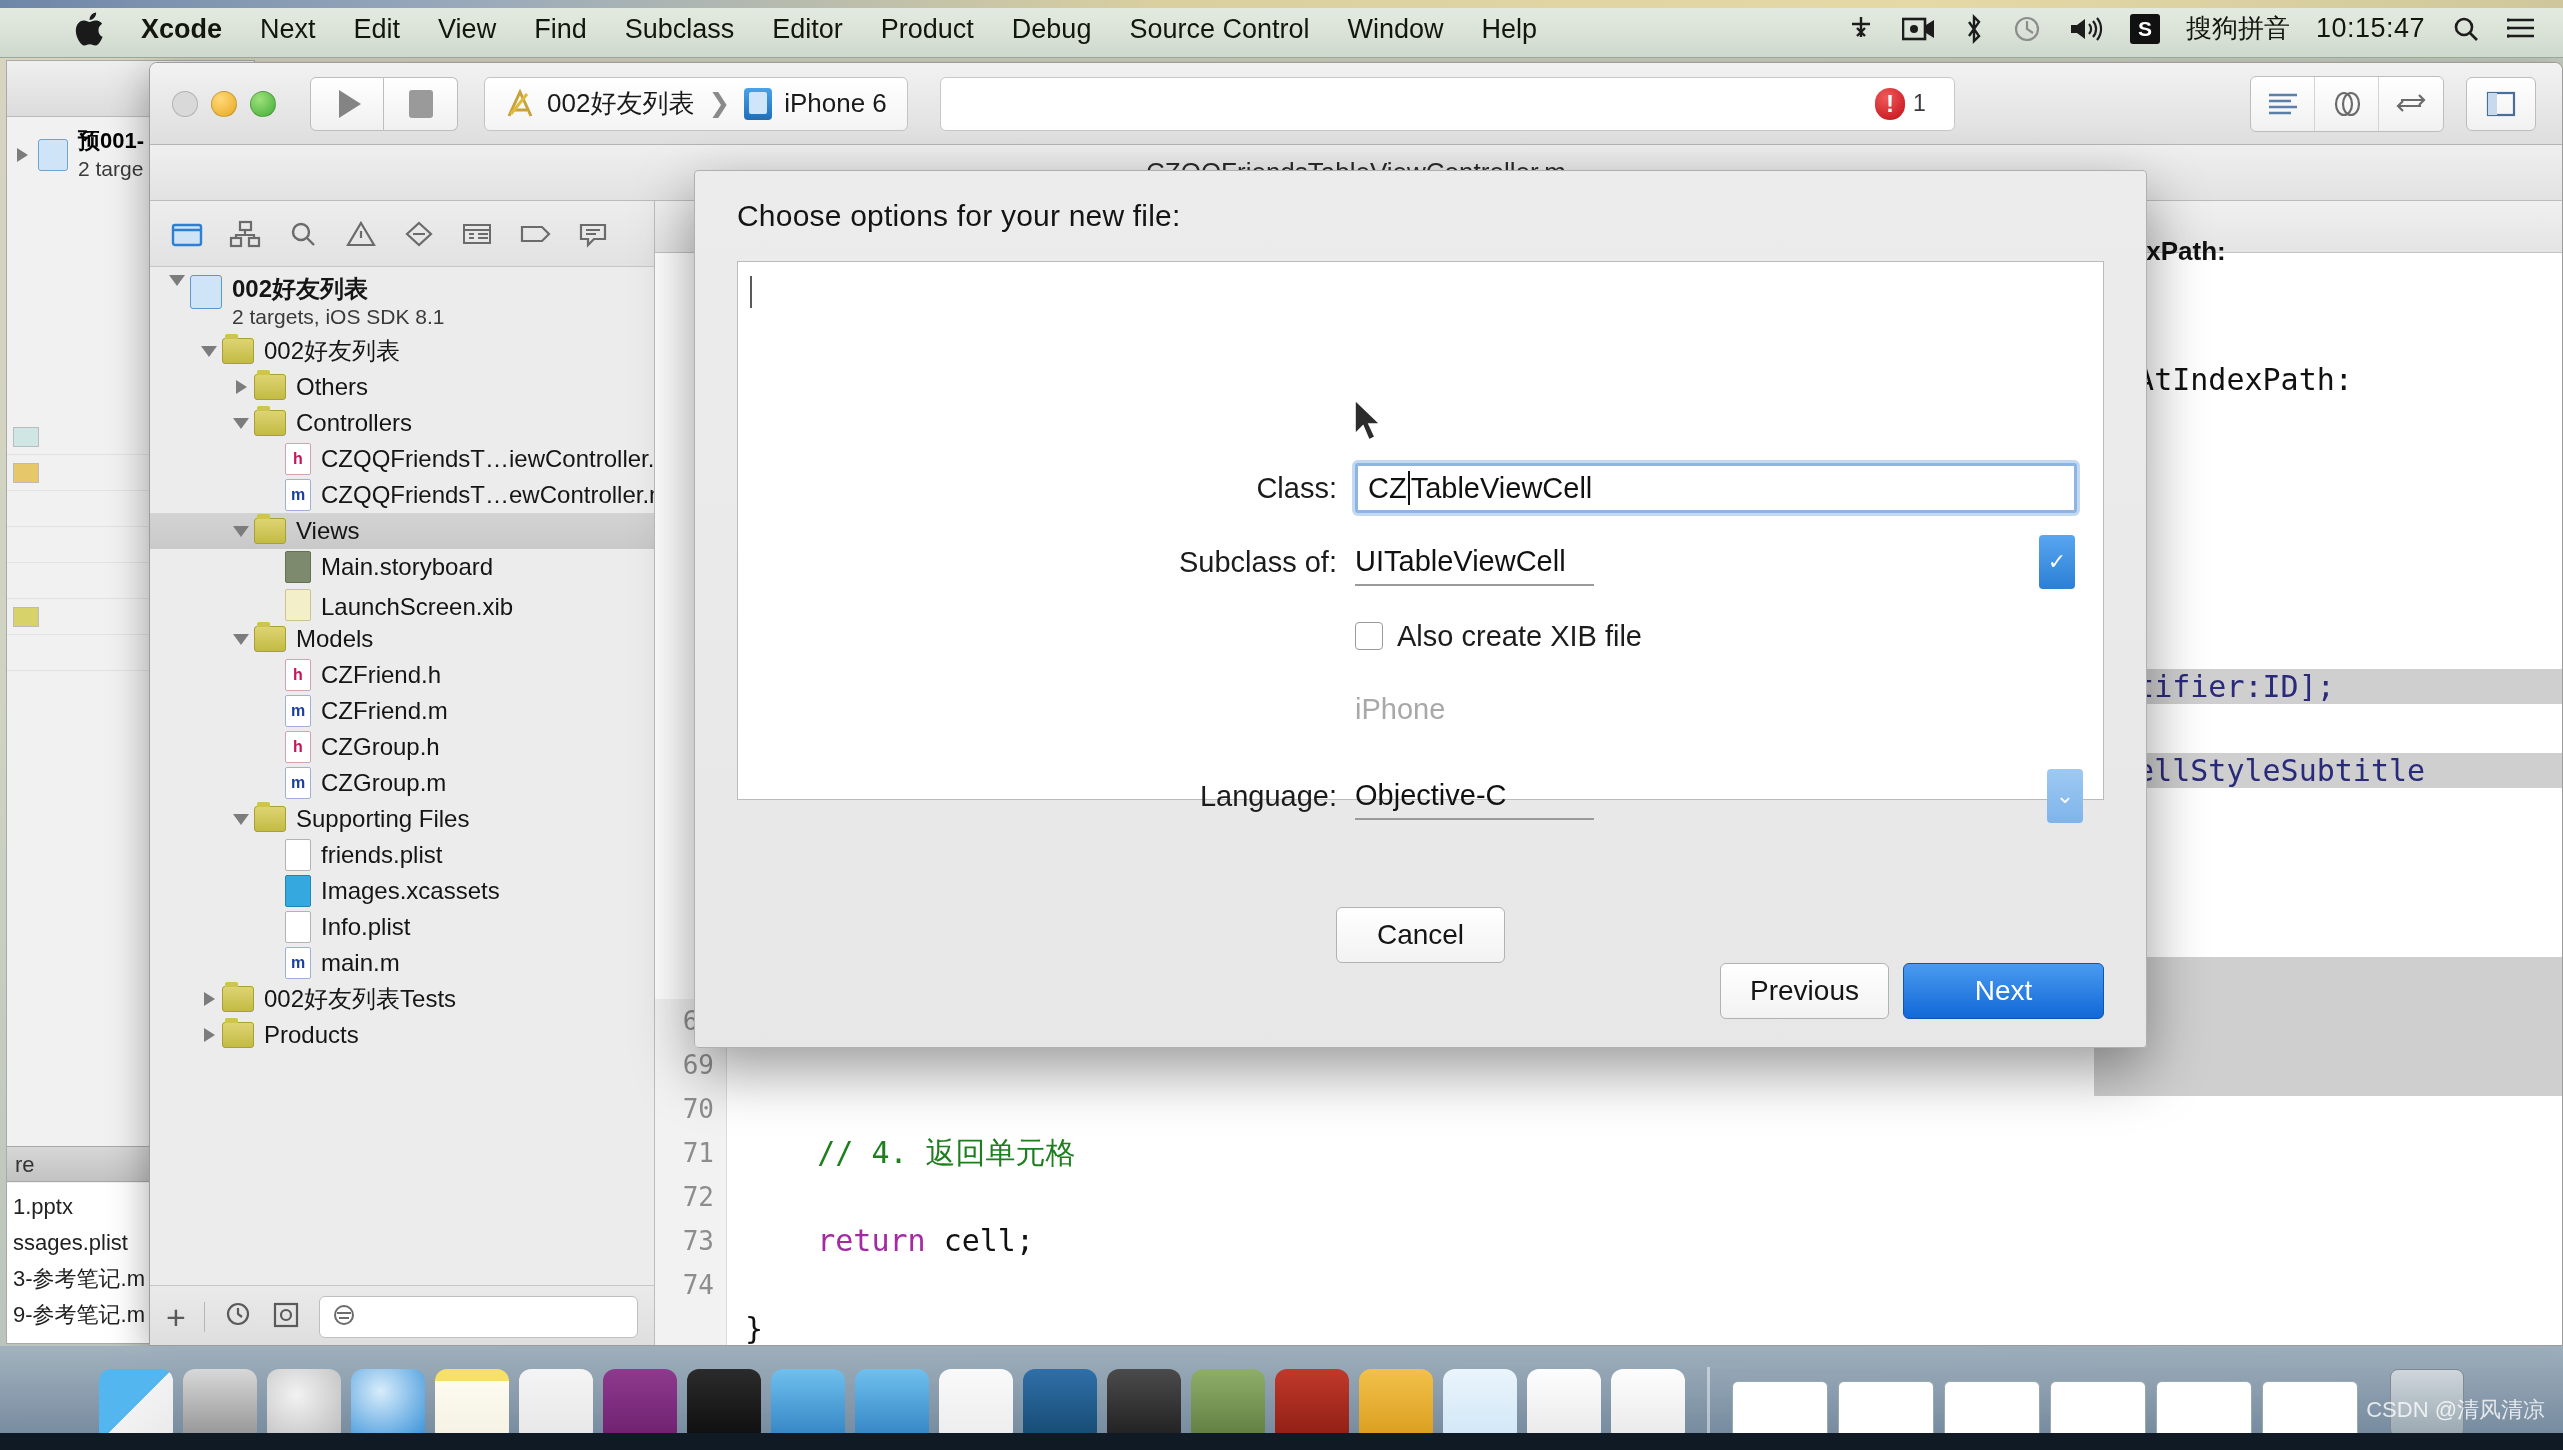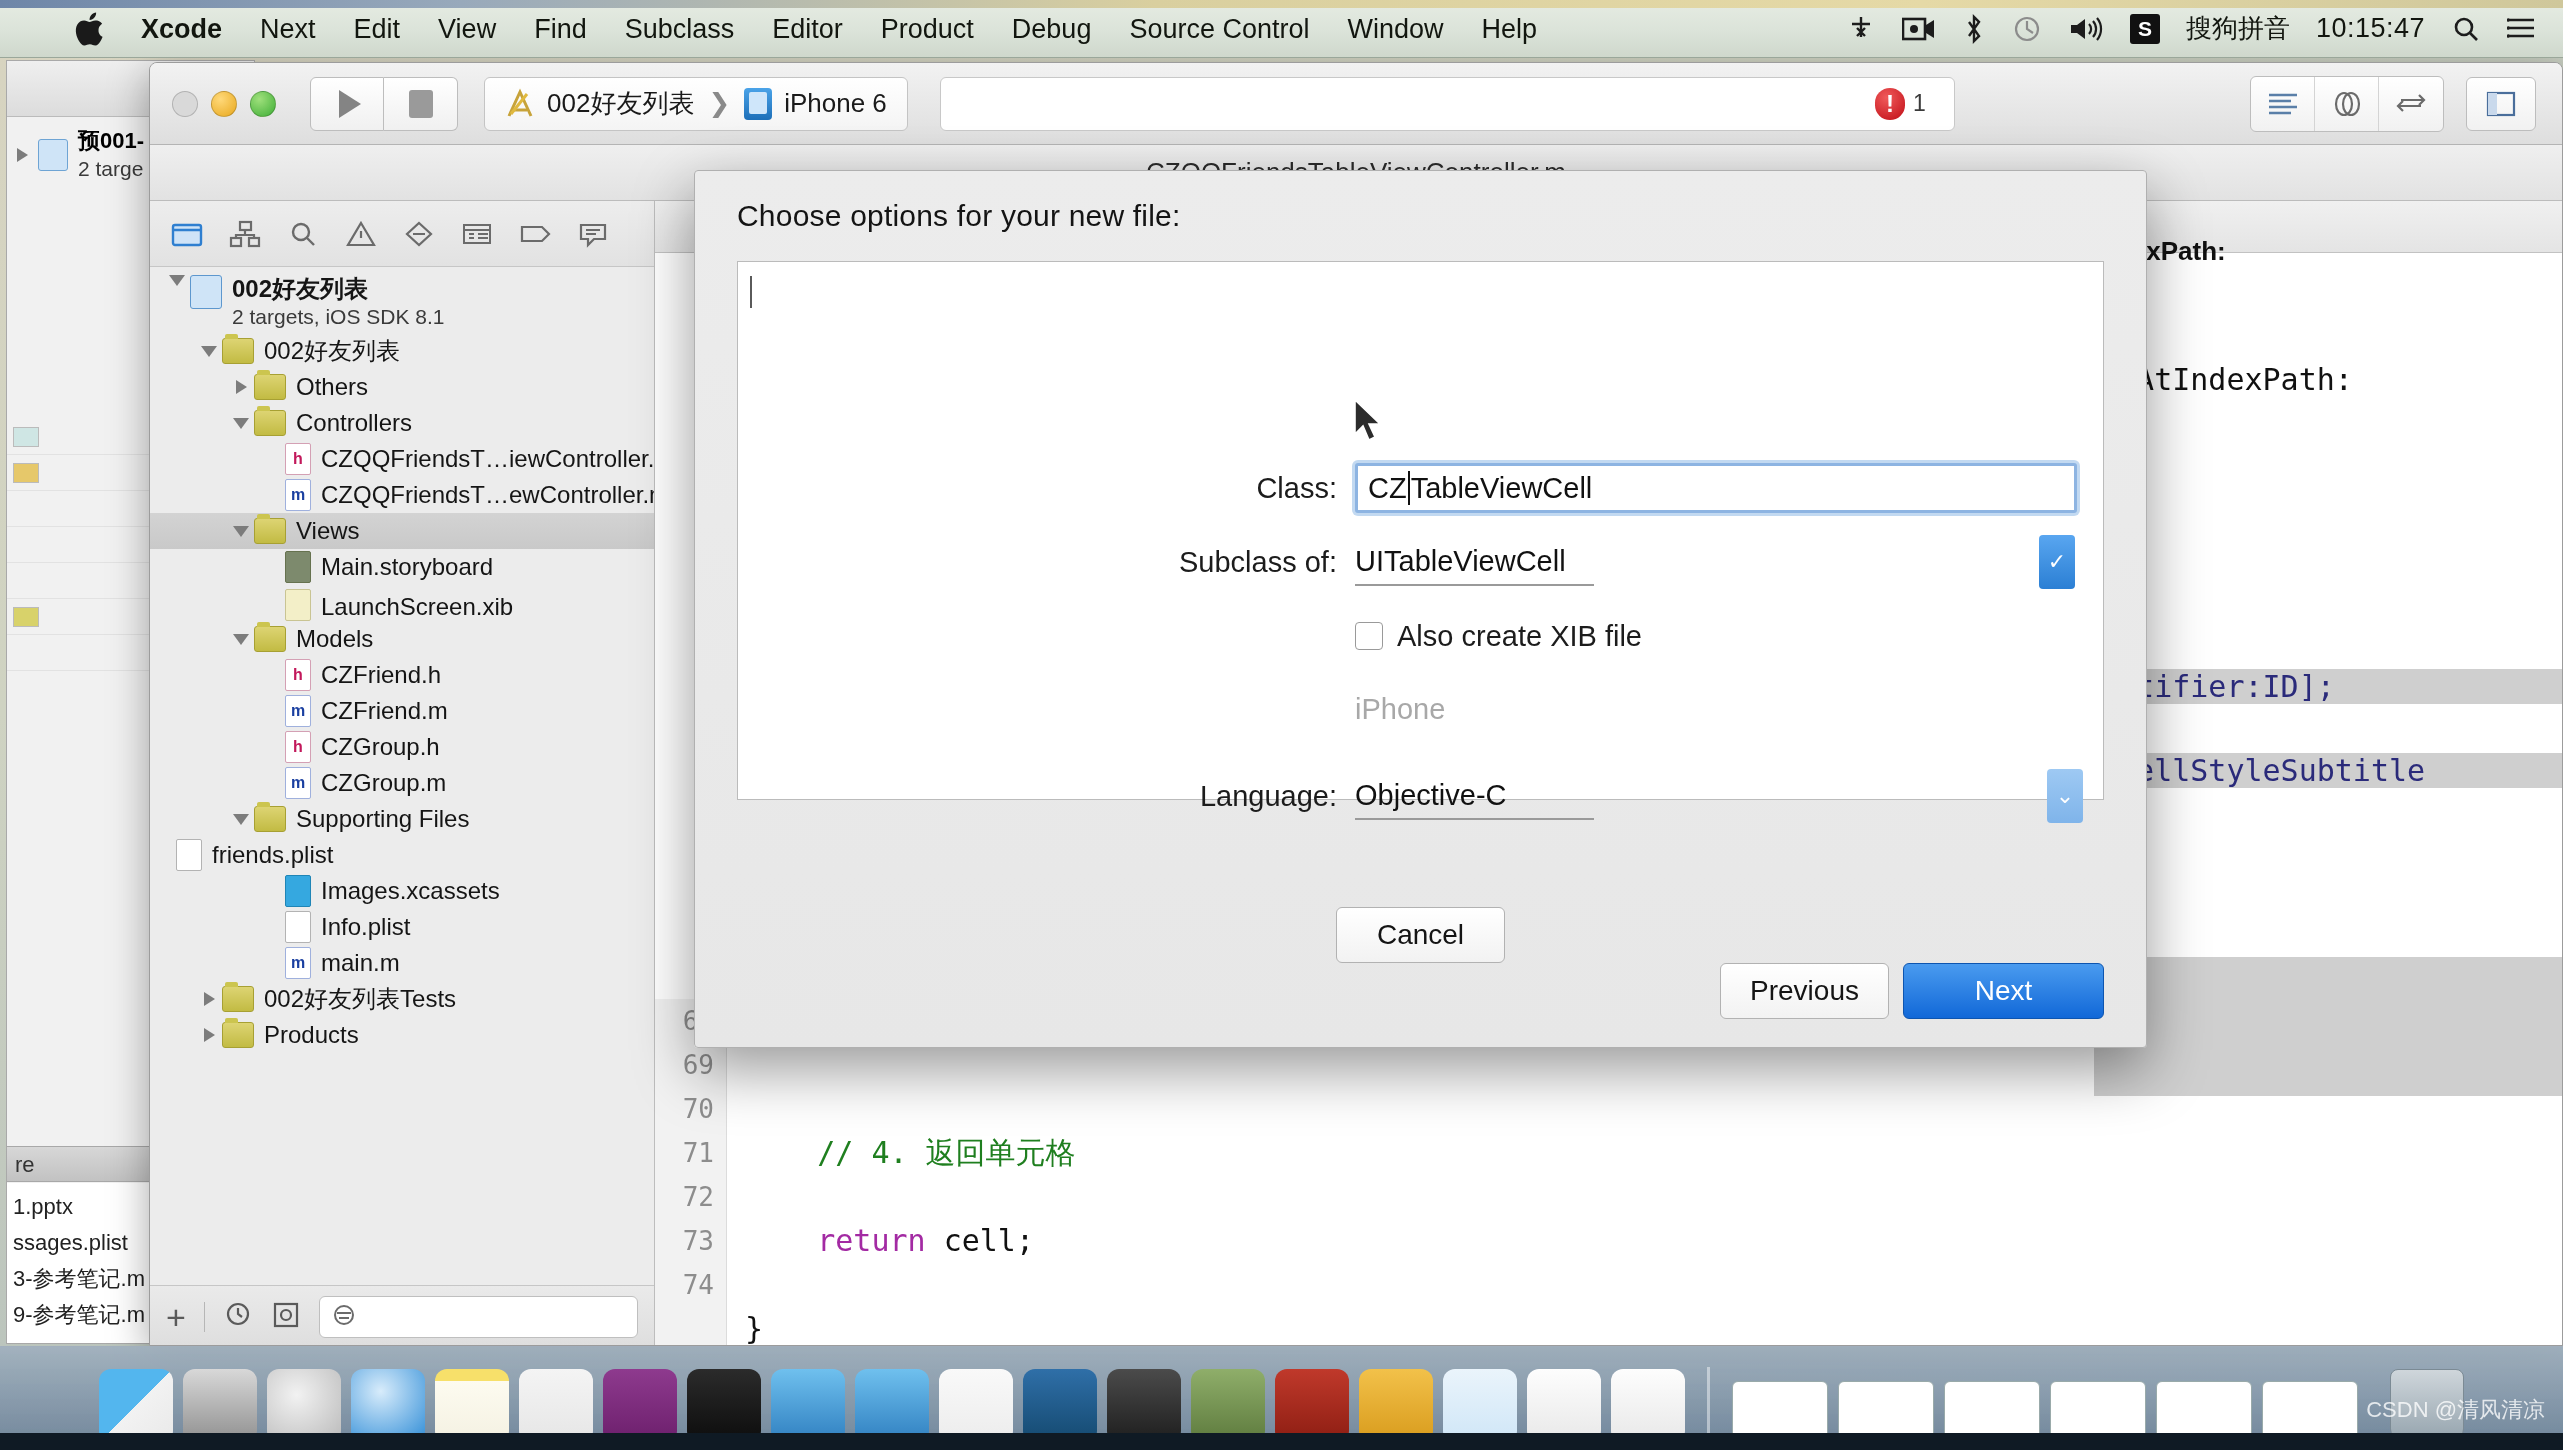--- a/index.html
+++ b/index.html
@@ -570,21 +570,21 @@
               <span class="fileic m">m</span>
               <span class="">CZGroup.m</span>
             </div>
             <div class="row" style="padding-left: 78px;">
               <span class="tw open">
                 <i></i>
               </span>
               <span class="folder"></span>
               <span class="">Supporting Files</span>
             </div>
-            <div class="row" style="">
+            <div class="row" style="padding-left: 109px;">
               <span class="tw"></span>
               <span class="fileic plain"></span>
               <span class="">friends.plist</span>
             </div>
             <div class="row" style="padding-left: 109px;">
               <span class="tw"></span>
               <span class="fileic xca"></span>
               <span class="">Images.xcassets</span>
             </div>
             <div class="row" style="padding-left: 109px;">

